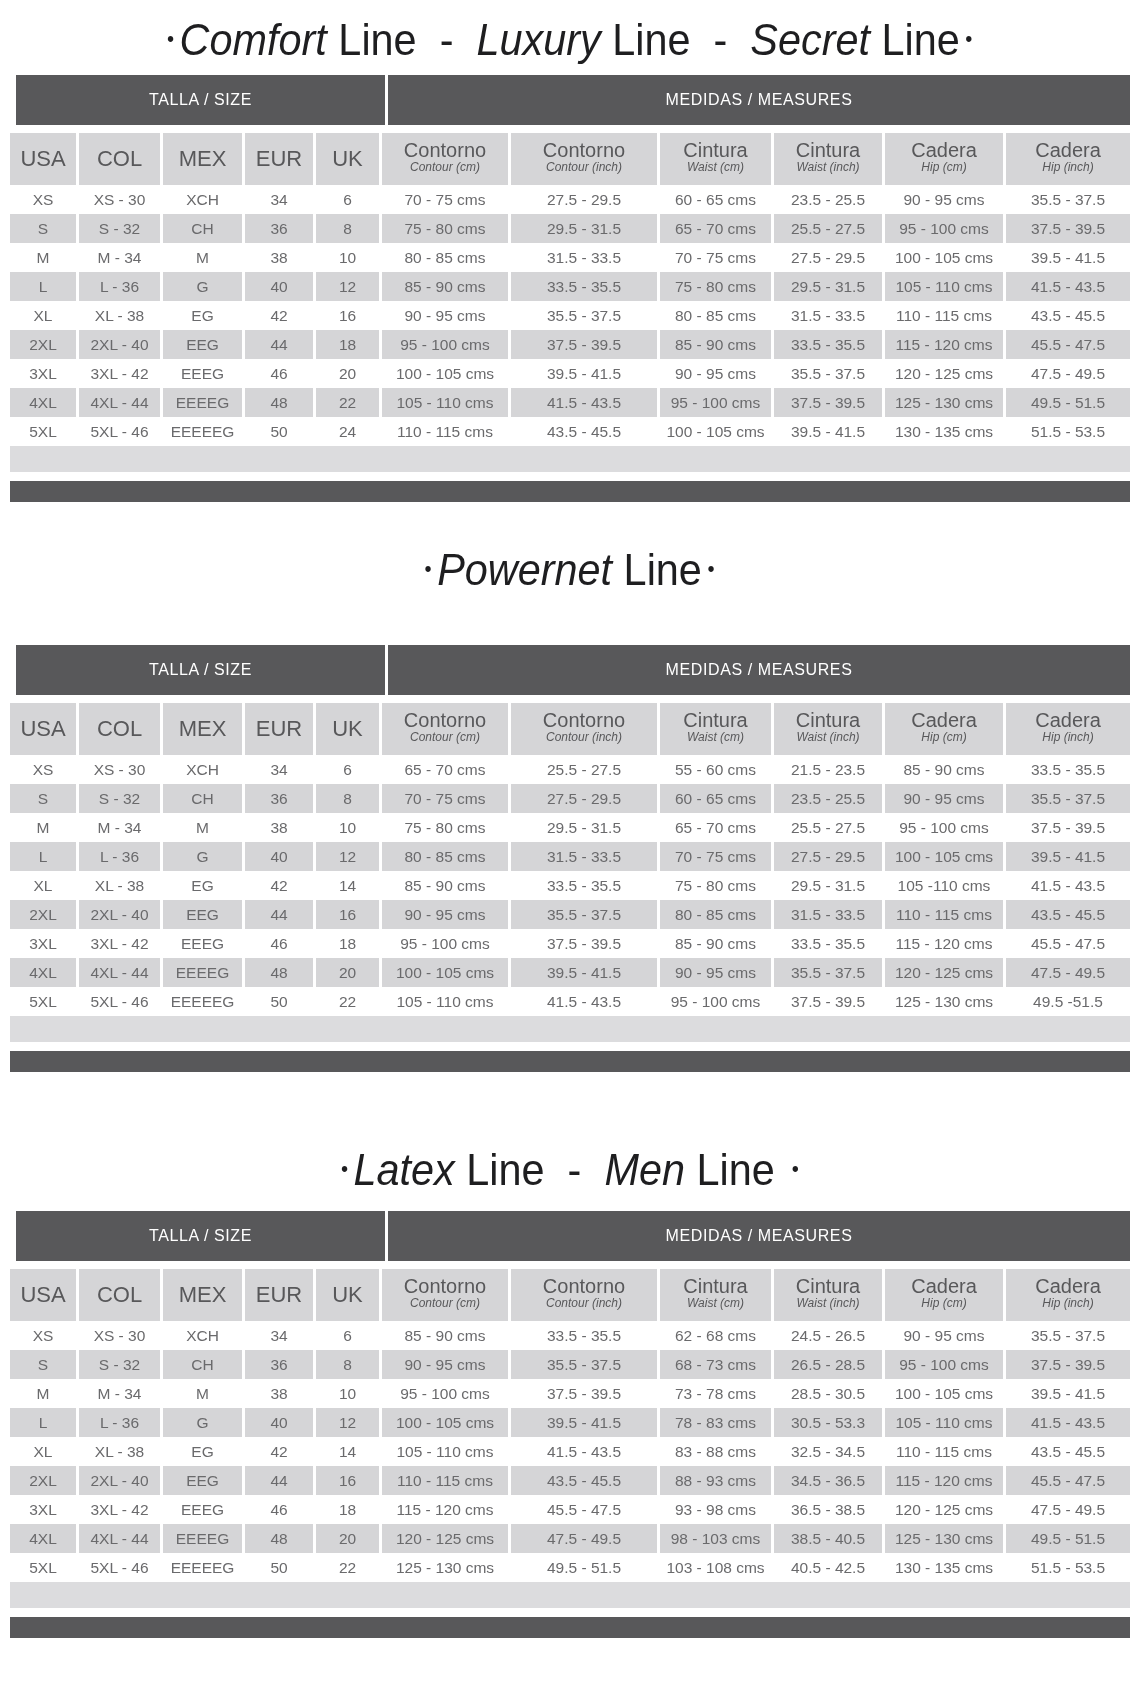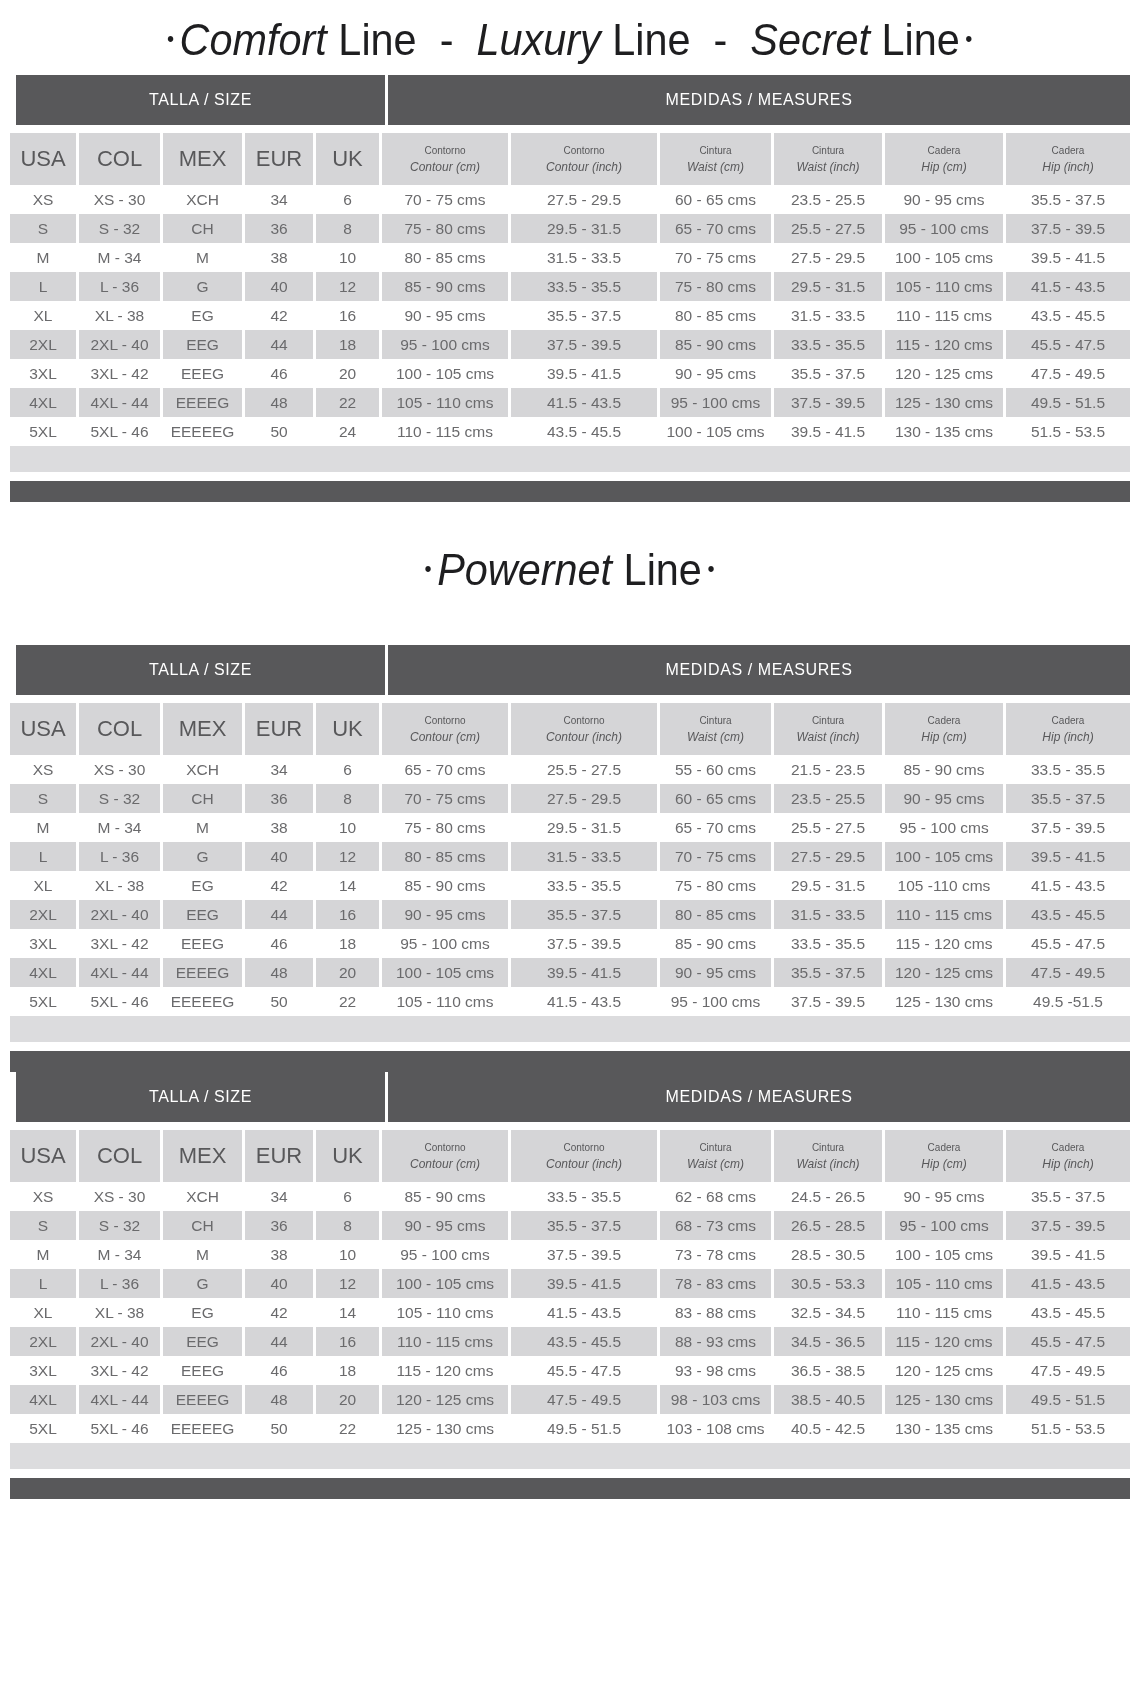--- a/index.html
+++ b/index.html
@@ -27,21 +27,21 @@
   .bar.talla { width:369px; flex:0 0 369px; }
   .bar.medidas { flex:1; }
 
   
   .grid { display:grid; column-gap:3px;
     grid-template-columns:66px 81px 79px 68px 63px 126px 146px 111px 108px 118px 124px; }
 
   
   .colhead .cell { background:#d5d5d7; height:52px; display:flex; flex-direction:column;
     align-items:center; justify-content:center; color:#58585a; line-height:17px; }
-  .hcell .hmain { font-size:10px; }
+  .hcell .hmain { font-size:20px; }
   .hcell.single .hmain { font-size:22px; line-height:22px; }
   .hcell .hsub { font-size:12px; font-style:italic; }
 
   
   .row .cell { height:29px; display:flex; align-items:center; justify-content:center;
     font-size:15.5px; color:#6a6a6c; background:#ffffff; white-space:pre; }
   .row.striped .cell { background:#d5d5d7; }
 
   
   .footer-band { height:26px; background:#dcdcde; }
@@ -379,20 +379,21 @@
         <div class="cell dcell">41.5 - 43.5</div>
         <div class="cell dcell">95 - 100 cms</div>
         <div class="cell dcell">37.5 - 39.5</div>
         <div class="cell dcell">125 - 130 cms</div>
         <div class="cell dcell">49.5 -51.5</div>
       </div>
       <div class="footer-band"></div>
       <div class="footer-bar"></div>
     </section>
     <section class="table-section sec3">
+      <div class="chart-title"><span class="title-inner"><span class="bullet">•</span><span class="it">Latex</span><span class="up"> Line</span><span class="up">  -  </span><span class="it">Men</span><span class="up"> Line </span><span class="bullet">•</span></span></div>
       <div class="bar-row">
         <div class="bar talla">TALLA / SIZE</div>
         <div class="bar medidas">MEDIDAS / MEASURES</div>
       </div>
       <div class="grid colhead">
         <div class="cell hcell single">
           <div class="hmain">USA</div>
         </div>
         <div class="cell hcell single">
           <div class="hmain">COL</div>

